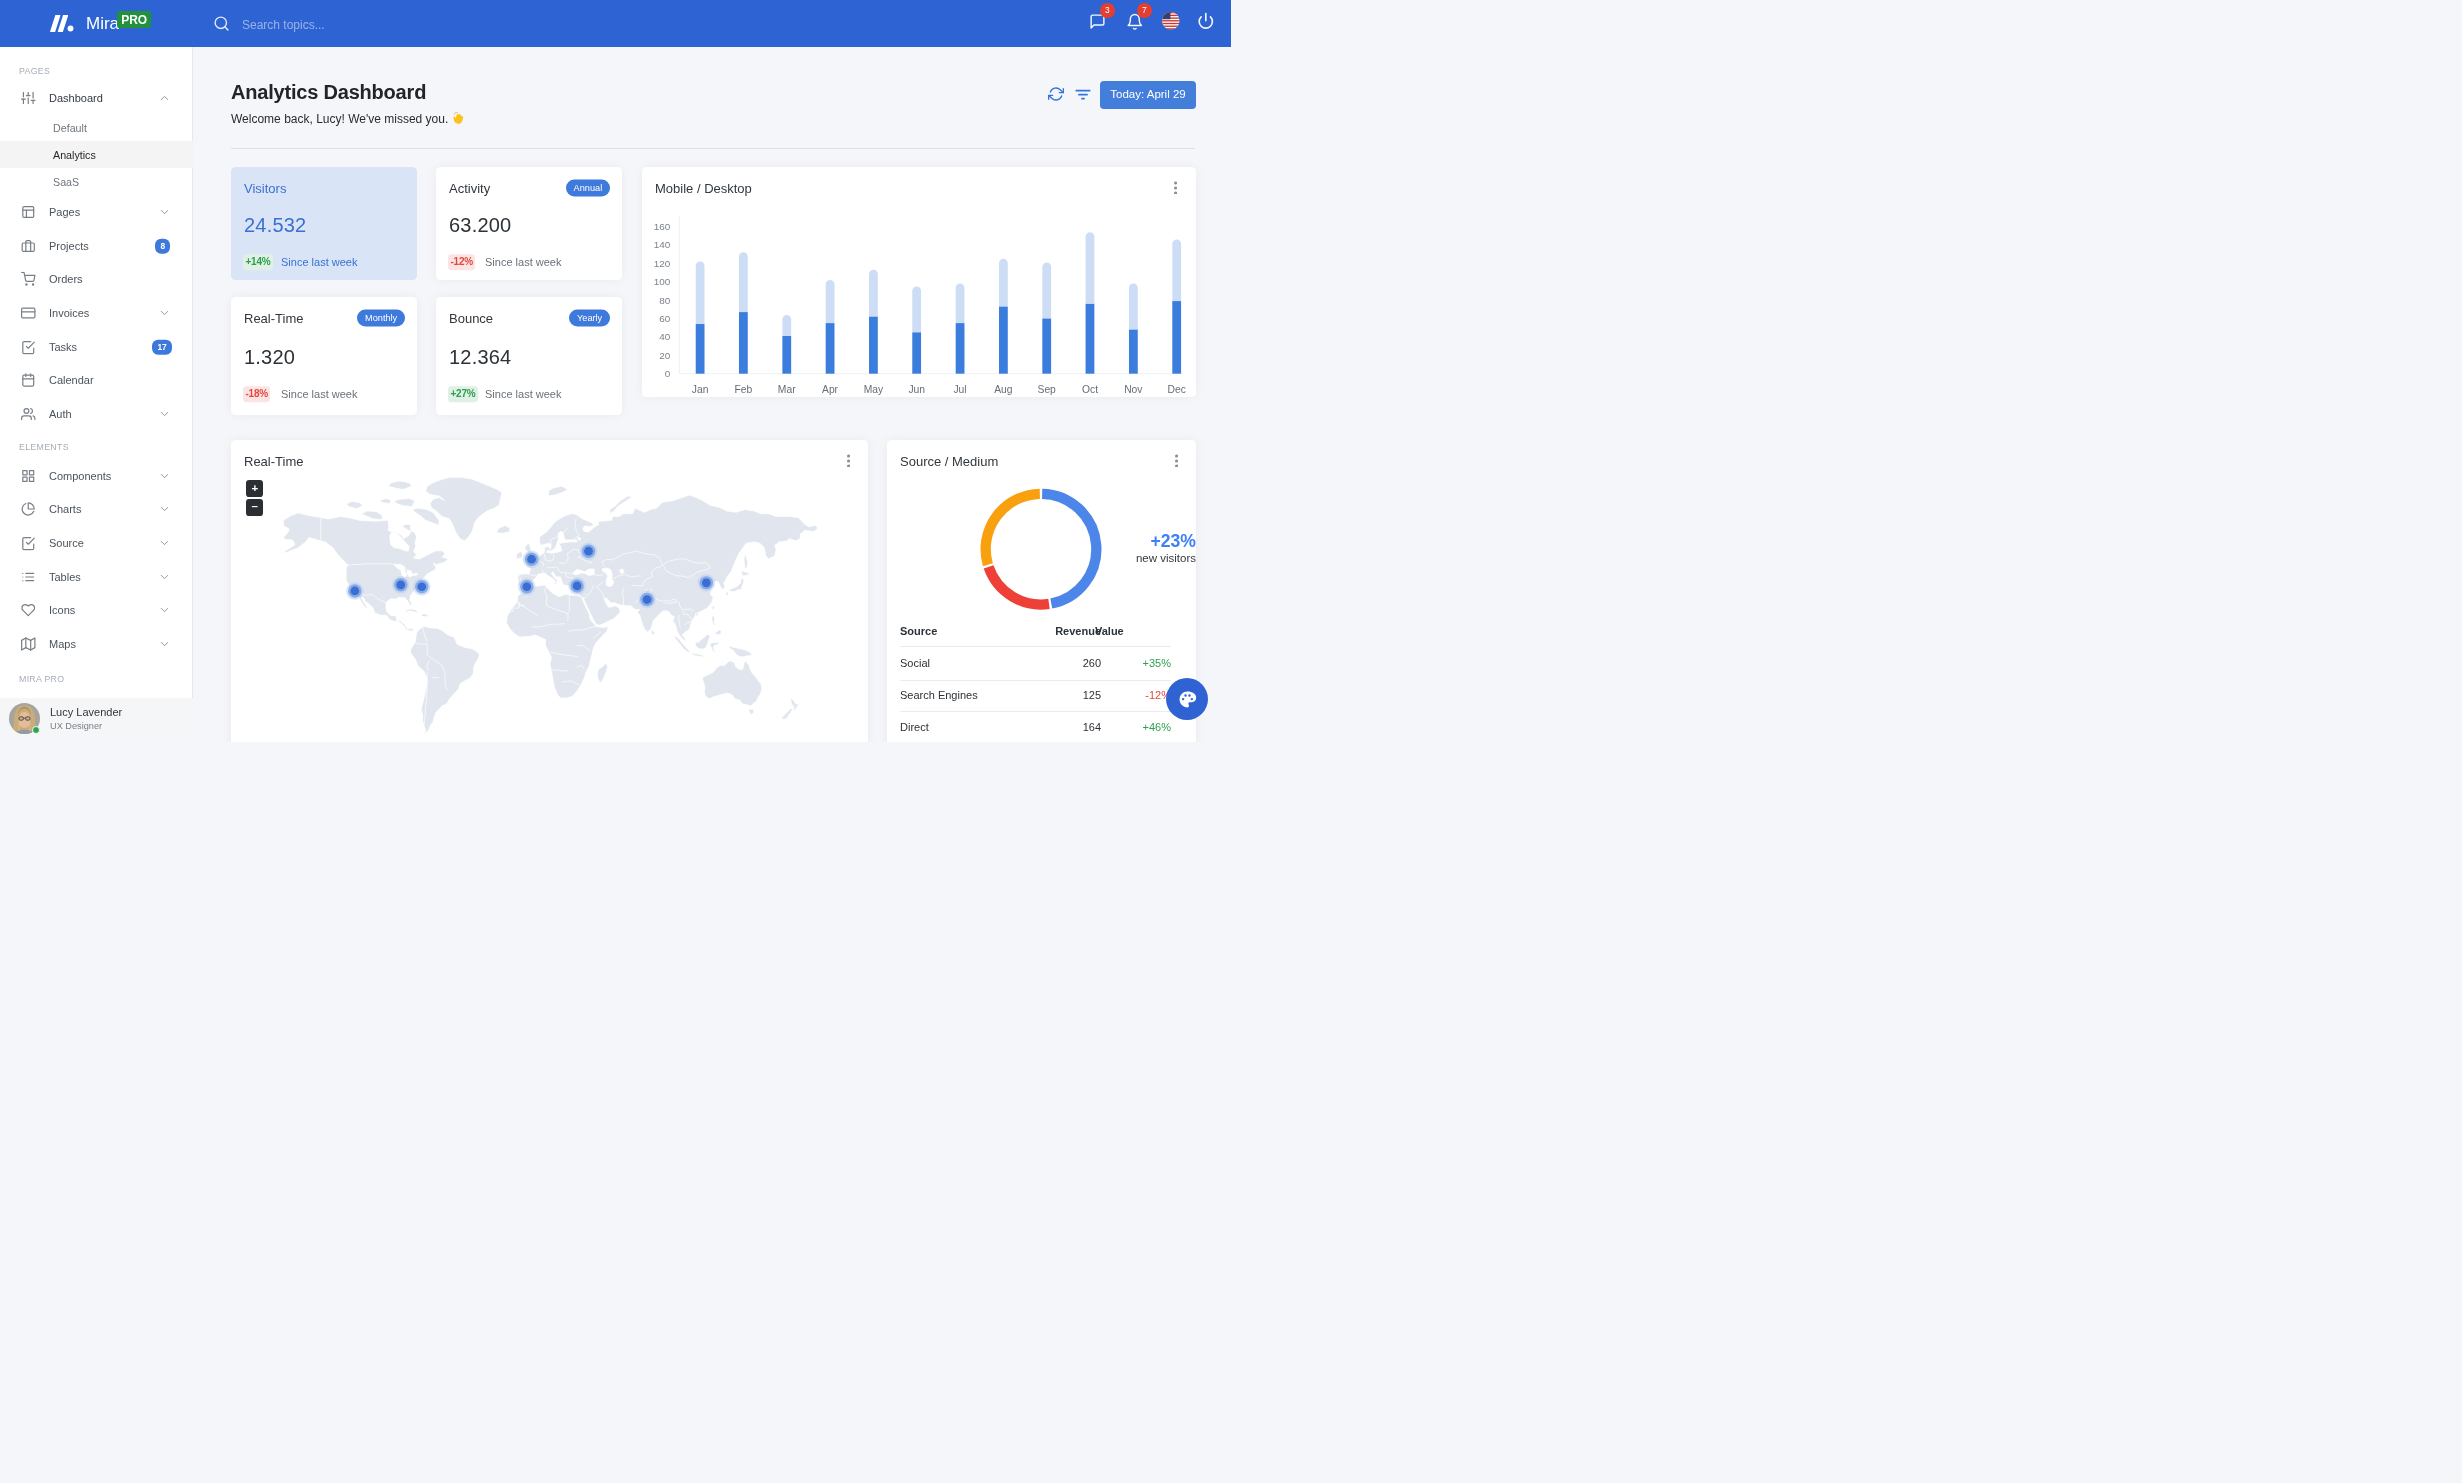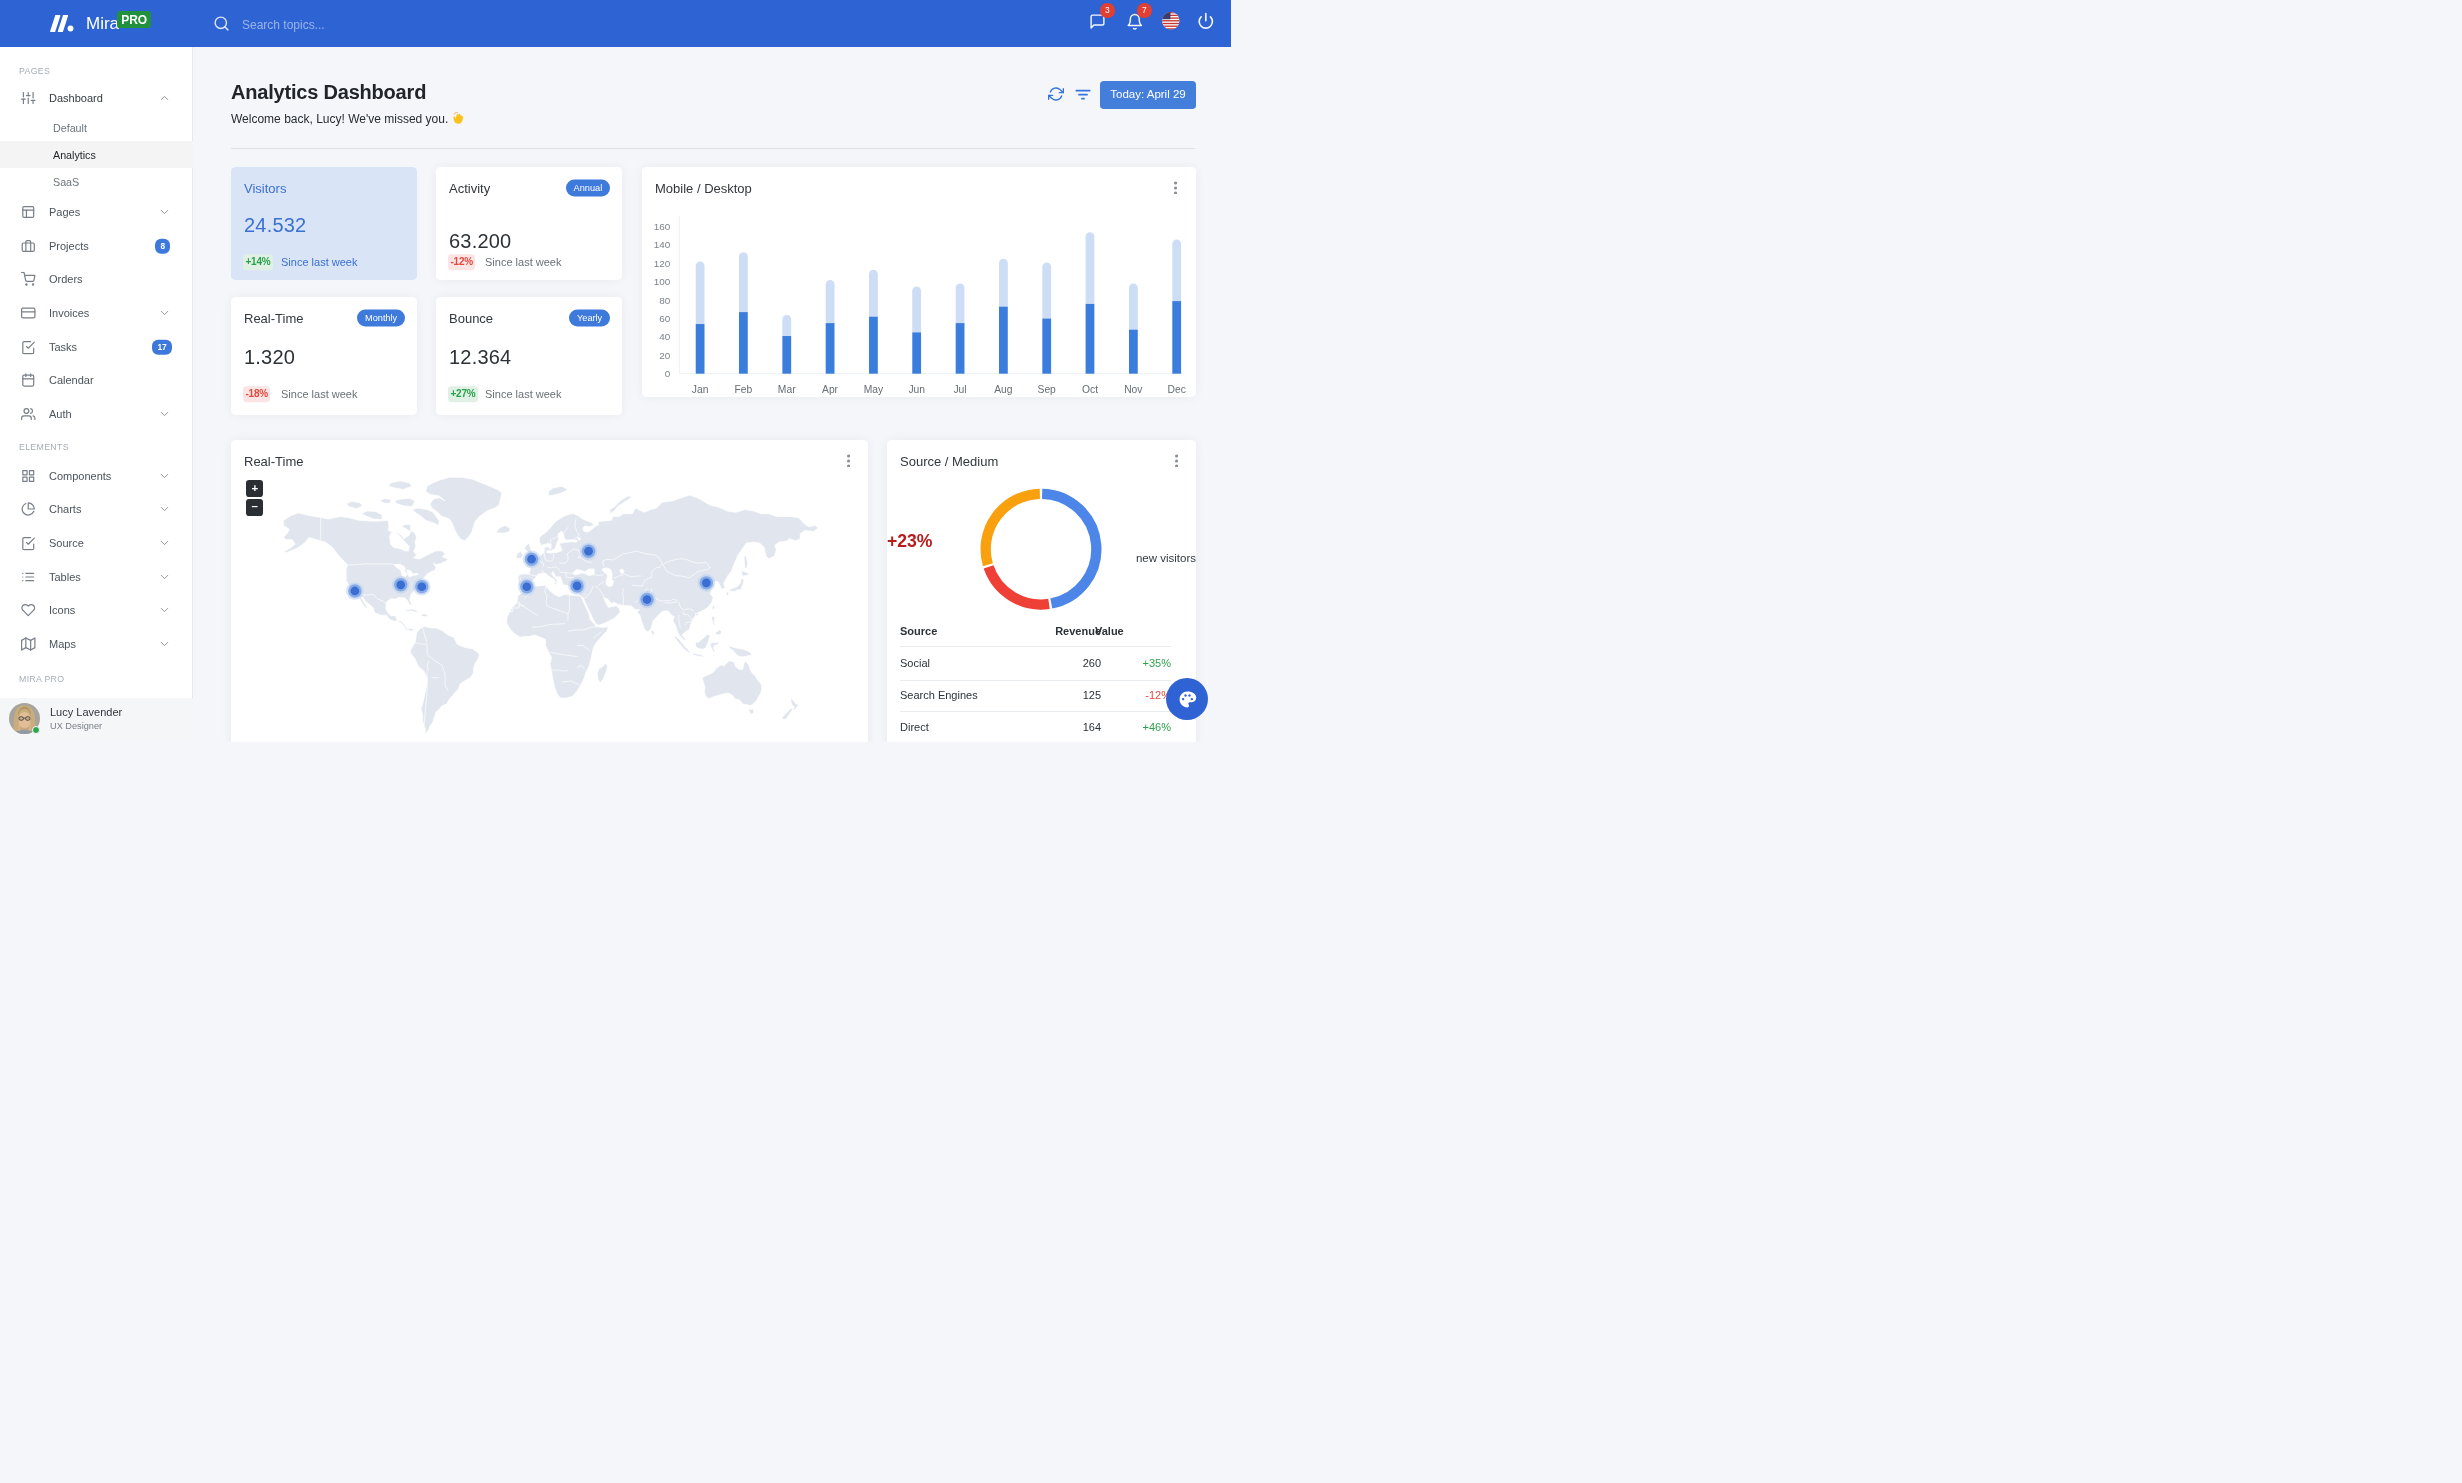--- a/index.html
+++ b/index.html
@@ -285,21 +285,21 @@
 
 <div class="card" style="left:231px;top:167px;width:186px;height:113px;background:#d9e5f6;box-shadow:none">
   <div class="ctitle" style="top:20.6px;color:#3a70d3;font-weight:500">Visitors</div>
   <div class="num" style="top:58px;color:#3a70d3">24.532</div>
   <div class="chbadge bgreen" style="top:95px">+14%</div>
   <div class="slw" style="left:50px;top:95px;color:#3a70d3">Since last week</div>
 </div>
 <div class="card" style="left:436px;top:167px;width:186px;height:113px">
   <div class="ctitle" style="top:20.6px">Activity</div>
   <div class="pill" style="right:12.2px;top:20.6px">Annual</div>
-  <div class="num" style="top:74px">63.200</div>
+  <div class="num" style="top:58px">63.200</div>
   <div class="chbadge bred" style="top:95px">-12%</div>
   <div class="slw" style="left:49px;top:95px">Since last week</div>
 </div>
 <div class="card" style="left:231px;top:297px;width:186px;height:118px">
   <div class="ctitle" style="top:21.4px">Real-Time</div>
   <div class="pill" style="right:12.2px;top:21.4px">Monthly</div>
   <div class="num" style="top:60px">1.320</div>
   <div class="chbadge bred" style="top:97px">-18%</div>
   <div class="slw" style="left:50px;top:97px">Since last week</div>
 </div>
@@ -528,21 +528,21 @@
         <circle cx="2" cy="2.4" r="2"></circle>
         <circle cx="2" cy="9" r="2"></circle>
         <circle cx="2" cy="15.6" r="2"></circle>
       </g>
     </svg>
   <svg class="abs" style="left:0;top:0" width="309" height="229" viewBox="0 0 403.7 300">
       <path d="M202.72 70.52 A72.5 72.5 0 0 1 214.67 214.24" fill="none" stroke="#4c86e8" stroke-width="13.5"></path>
       <path d="M211.68 214.74 A72.5 72.5 0 0 1 132.54 166.29" fill="none" stroke="#ee4037" stroke-width="13.5"></path>
       <path d="M131.63 163.40 A72.5 72.5 0 0 1 199.68 70.52" fill="none" stroke="#f9a00f" stroke-width="13.5"></path>
     </svg>
-  <div class="abs" style="left:0;top:92px;width:309px;text-align:left;font-size:17.6px;font-weight:700;color:#b91c1c"><span style="position:relative;top:-0.8px">+23%</span></div>
+  <div class="abs" style="left:0;top:92px;width:309px;text-align:right;font-size:17.6px;font-weight:700;color:#3b82f6"><span style="position:relative;top:-0.8px">+23%</span></div>
   <div class="abs" style="left:0;top:113px;width:309px;text-align:right;font-size:11.5px;color:#333a40"><span style="position:relative;top:-0.8px">new visitors</span></div>
   <div class="abs" style="left:13px;top:206px;width:271px;height:0.8px;background:#e9ecef"></div>
     <div class="abs" style="left:13px;top:240px;width:271px;height:0.8px;background:#e9ecef"></div>
     <div class="abs" style="left:13px;top:271px;width:271px;height:0.8px;background:#e9ecef"></div>
     <div class="abs" style="left:13px;top:191px;transform:translateY(-50%);font-size:11px;font-weight:700;color:#2c3237">Source</div>
     <div class="abs" style="left:138px;top:191px;transform:translateY(-50%);width:76px;text-align:right;font-size:11px;font-weight:700;color:#2c3237">Revenue</div>
     <div class="abs" style="left:208px;top:191px;transform:translateY(-50%);width:76px;font-size:11px;font-weight:700;color:#2c3237">Value</div>
     <div class="abs" style="left:13px;top:223px;transform:translateY(-50%);font-size:11px;font-weight:400;color:#2c3237">Social</div>
     <div class="abs" style="left:138px;top:223px;transform:translateY(-50%);width:76px;text-align:right;font-size:11px;font-weight:400;color:#2c3237">260</div>
     <div class="abs" style="left:208px;top:223px;transform:translateY(-50%);width:76px;text-align:right;font-size:11px;font-weight:400;color:#2da24c">+35%</div>

